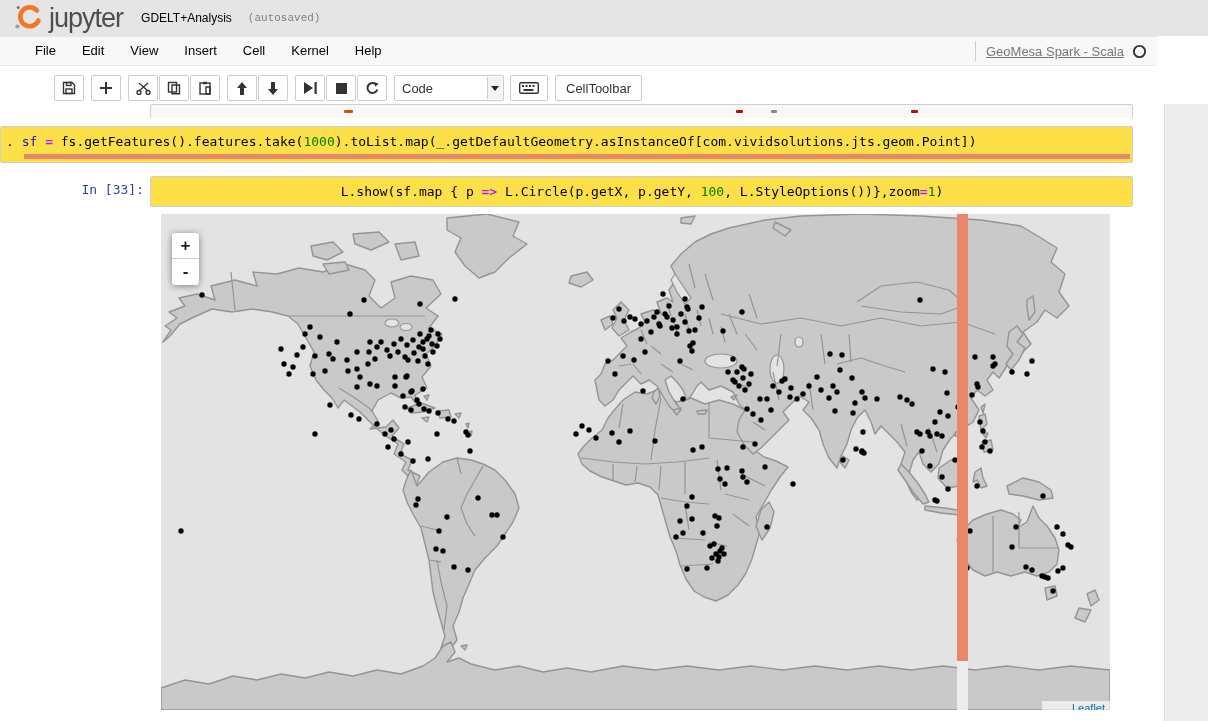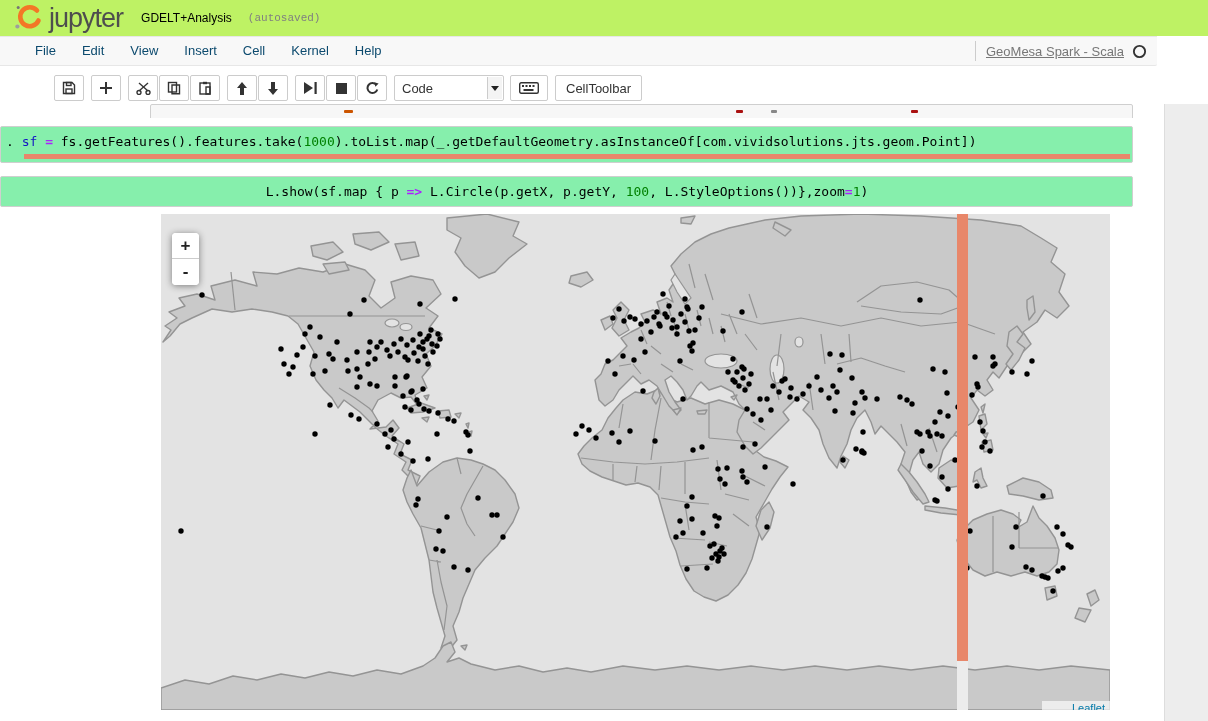--- a/index.html
+++ b/index.html
@@ -1,28 +1,28 @@
 <!DOCTYPE html>
 <html><head>
 <meta charset="utf-8">
 <style>
   * { margin:0; padding:0; box-sizing:border-box; }
   html,body { width:1208px; height:721px; overflow:hidden; background:#fff;
               font-family:"Liberation Sans", sans-serif; }
 
   
-  .titlebar { height:36px; display:flex; align-items:center; padding-left:14px; background:#bef264; }
+  .titlebar { height:36px; display:flex; align-items:center; padding-left:14px; background:#e5e5e5; }
   .logo { display:flex; align-items:flex-end; cursor:pointer; }
   .logo-text { font-size:27px; color:#4e4e4e; letter-spacing:-1px; margin-left:5px; line-height:30px; }
   .nb-title { font-size:12px; color:#000; margin-left:18px; }
   .autosave { font-size:11px; color:#808080; margin-left:16px;font-family:Liberation Mono, monospace; }
 
   .menubar { height:30px; background:#f8f8f8; border-top:1px solid #e7e7e7; border-bottom:1px solid #e7e7e7;
              margin-right:51px; display:flex; align-items:center; padding:0 10px 0 22px; border-radius:0 0 2px 0; }
-  .menu-item { font-size:13px; color:#0c4a6e; padding:0 13px; line-height:28px; cursor:pointer; }
+  .menu-item { font-size:13px; color:#000000; padding:0 13px; line-height:28px; cursor:pointer; }
   .menubar .spacer { flex:1; }
   .kernel-sep { width:1px; height:20px; background:#ccc; margin-right:10px; }
   .kernel-name { font-size:13px; color:#777; margin-right:8px;text-decoration:underline; }
   .kernel-ind { width:15px; height:15px; }
 
   .toolbar { height:30px; margin:7px 0 0 6px; display:flex; align-items:center;padding-left:48px; }
   .btn-group { display:flex; margin-right:6px; }
   .tb-btn { min-width:30px; height:26px; background:#fff; border:1px solid #ccc; border-radius:2px;
             display:flex; align-items:center; justify-content:center; color:#333; cursor:pointer;
             font-size:14px; margin-right:1px; }
@@ -38,21 +38,21 @@
                color:#333; padding:0 10px; display:flex; align-items:center; cursor:pointer; }
 
   
   .notebook { position:relative; }
   .gutter-right { position:absolute; top:0; right:0; width:44px; height:625px;
                   background:#ededed; border-left:1px solid #ddd; }
 
   .cellrow { display:flex; margin-right:75px; }
   .promptcol { width:150px; flex:none; text-align:right; padding-right:6px;
                font-family:"DejaVu Sans Mono", monospace; font-size:13px; color:#303f9f; padding-top:6px; }
-  .inputbox { flex:1; border:1px solid #cfcfcf; border-radius:2px; background:#86efac; overflow:hidden; }
+  .inputbox { flex:1; border:1px solid #cfcfcf; border-radius:2px; background:#fde047; overflow:hidden; }
 
   .clipped-row { height:14px; overflow:hidden; margin-right:75px; margin-top:1px; }
   .clipped-box { margin-left:150px; height:40px; border:1px solid #cfcfcf; border-radius:2px;
                  background:#f7f7f7; position:relative; }
   .speck { position:absolute; height:3px; top:5px; border-radius:1px; }
 
   .cell32-row { margin-top:8px; }
   .cell33-row { margin-top:13px; }
   .codeline { font-family:"DejaVu Sans Mono", monospace; font-size:13px; white-space:pre;
               padding:6px 4px 2px 5px; line-height:17px; }
@@ -229,20 +229,21 @@
   <div class="cellrow cell32-row">
     <div class="inputbox">
       <div class="codeline"><span class="cm-plain">. </span><span class="cm-def">sf</span><span class="cm-plain"> </span><span class="cm-op">=</span><span class="cm-plain"> fs.getFeatures().features.take(</span><span class="cm-num">1000</span><span class="cm-plain">).toList.map(_.getDefaultGeometry.asInstanceOf[com.vividsolutions.jts.geom.Point])</span></div>
       <div class="hscrollbar">
         <div class="hscroll-thumb"></div>
       </div>
     </div>
   </div>
 
   <div class="cellrow cell33-row">
+    <div class="promptcol">In [33]:</div>
     <div class="inputbox">
       <div class="codeline" style="padding-bottom:6px;text-align:center;"><span class="cm-plain">L.show(sf.map { p </span><span class="cm-op">=&gt;</span><span class="cm-plain"> L.Circle(p.getX, p.getY, </span><span class="cm-num">100</span><span class="cm-plain">, L.StyleOptions())},zoom</span><span class="cm-op">=</span><span class="cm-num">1</span><span class="cm-plain">)</span></div>
     </div>
   </div>
 
   <div class="output-row">
     <div class="map">
       <svg class="world" width="949" height="496" viewBox="0 0 949 496">
         <rect x="0" y="0" width="949" height="496" fill="#e3e3e3"></rect>
 

